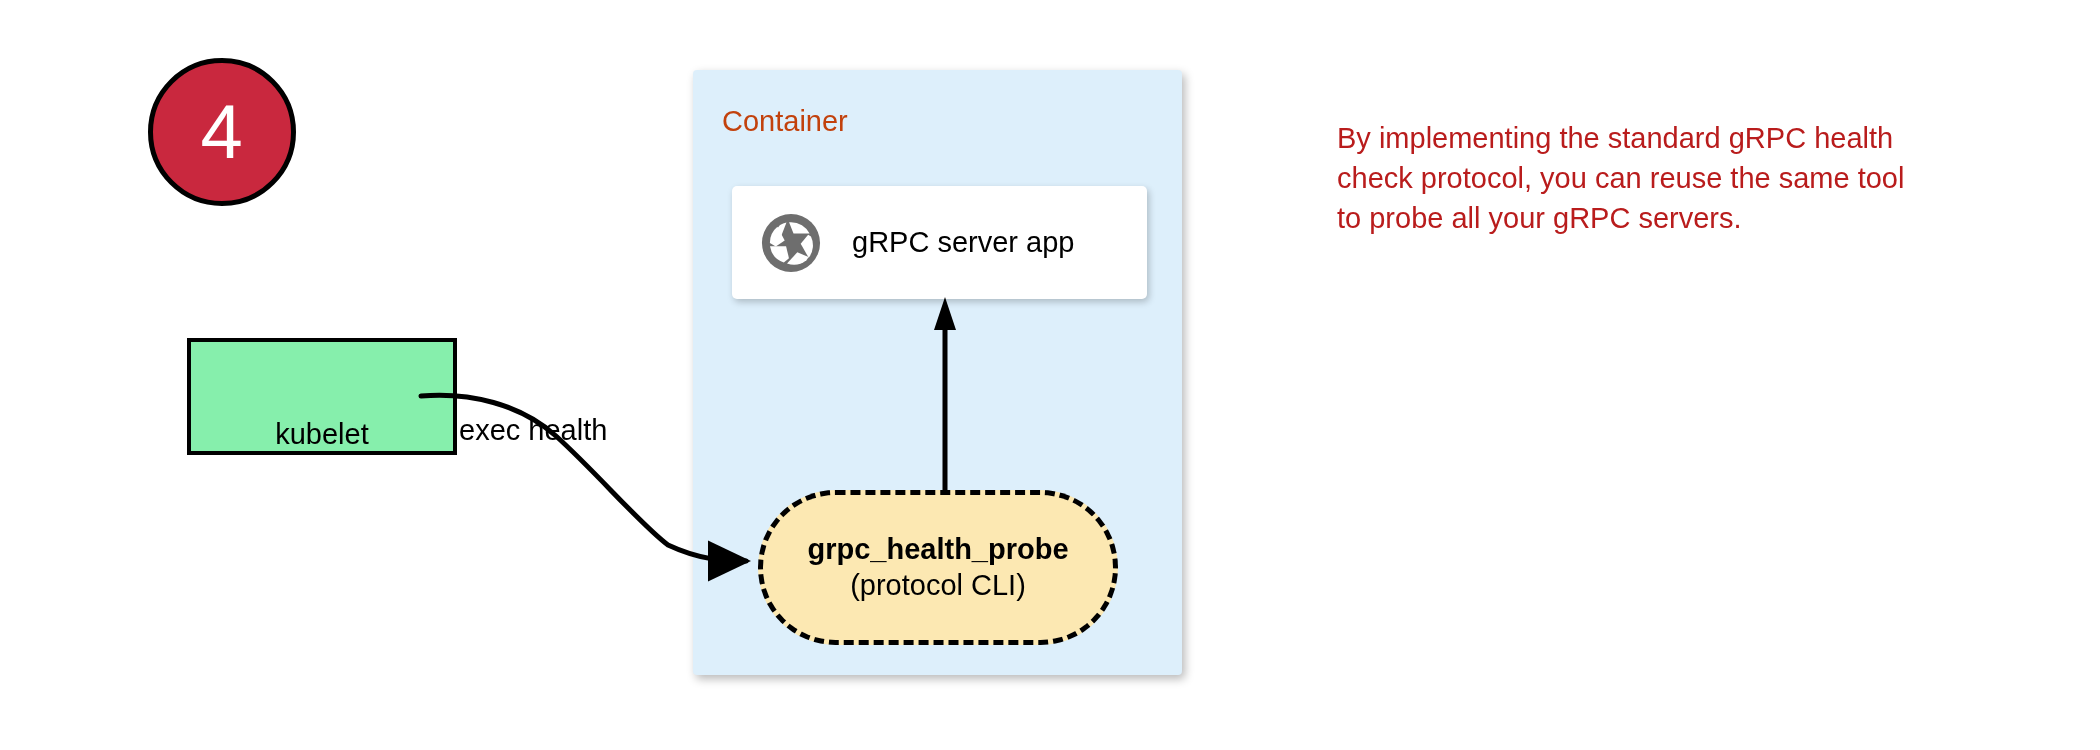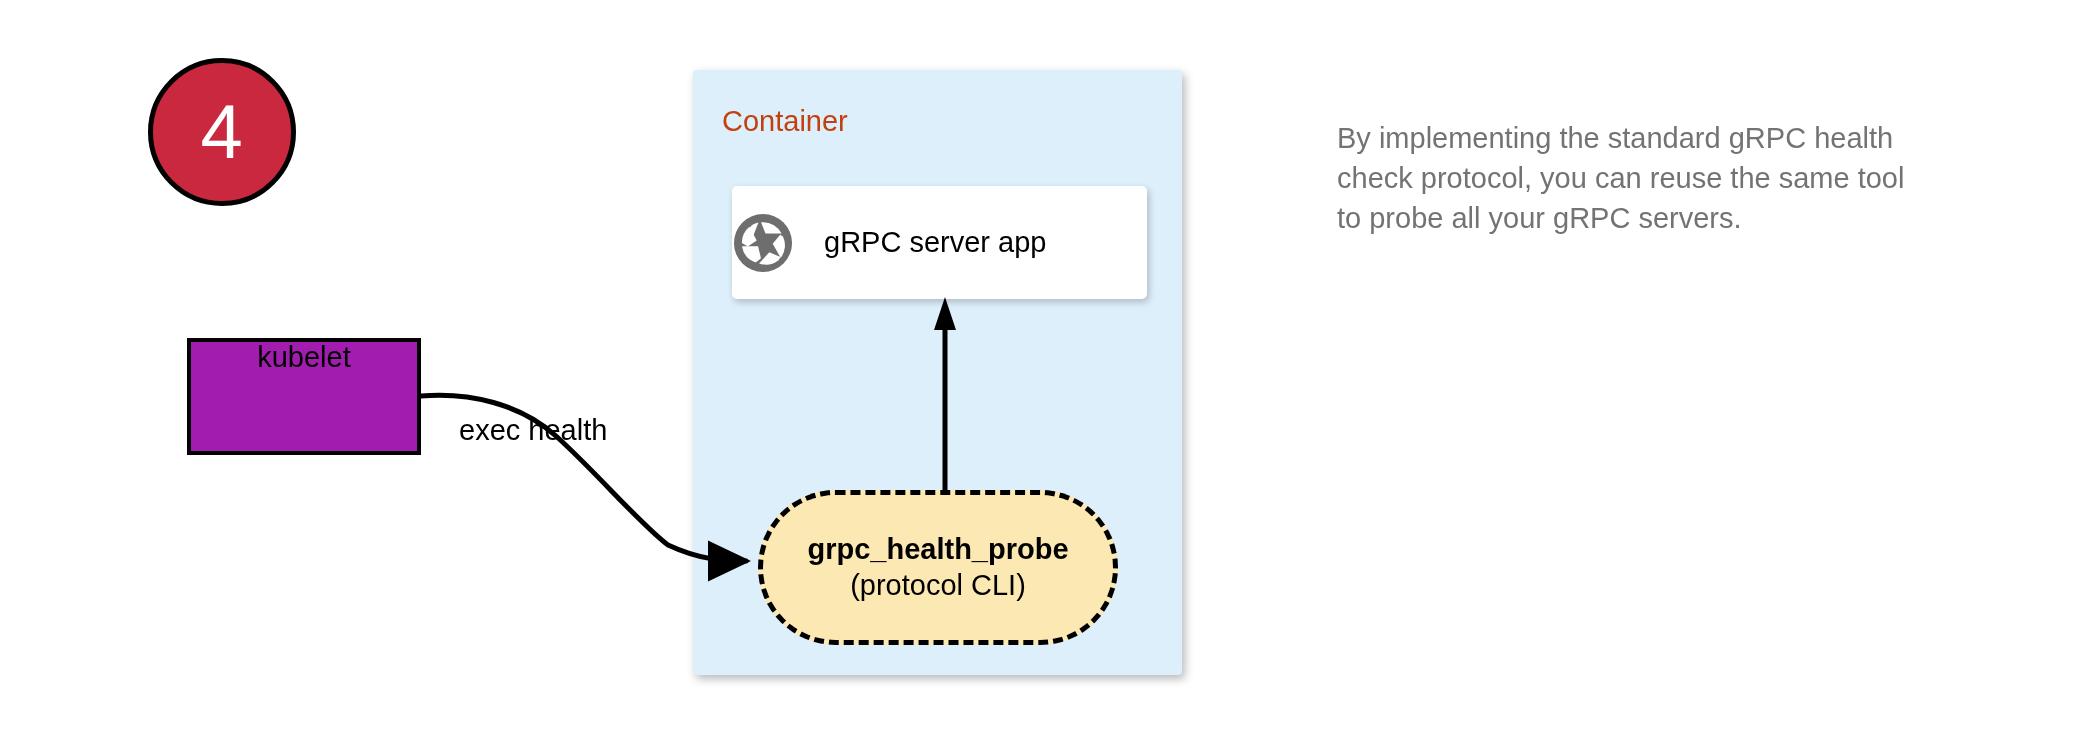--- a/index.html
+++ b/index.html
@@ -65,20 +65,21 @@
     position: absolute;
     left: 732px;
     top: 186px;
     width: 415px;
     height: 113px;
     background: #ffffff;
     border-radius: 5px;
     box-shadow: 2px 3px 7px rgba(0,0,0,0.22);
     display: flex;
     align-items: center;
+    padding-left: 28px;
     box-sizing: border-box;
   }
   .aperture-icon {
     width: 62px;
     height: 62px;
     flex: 0 0 62px;
     display: block;
   }
   .server-card-label {
     font-size: 29px;
@@ -115,27 +116,27 @@
     line-height: 1.15;
     white-space: nowrap;
     margin-top: 2px;
   }
 
   
   .kubelet-box {
     position: absolute;
     left: 187px;
     top: 338px;
-    width: 234px;
+    width: 270px;
     height: 117px;
-    background: #a21caf;
+    background: #86efac;
     border: 4px solid #000000;
     box-sizing: border-box;
     display: flex;
-    align-items: flex-start;
+    align-items: flex-end;
     justify-content: center;
   }
   .kubelet-label {
     font-size: 29px;
     line-height: 1.1;
     white-space: nowrap;
   }
 
   
   .exec-probe-label {
@@ -162,21 +163,21 @@
   .protocol-label span { display: block; }
 
   
   .description {
     position: absolute;
     left: 1337px;
     top: 118px;
     width: 580px;
     font-size: 29px;
     line-height: 1.38;
-    color: #737373;
+    color: #b91c1c;
   }
 
   
   .connector-layer {
     position: absolute;
     left: 0;
     top: 0;
     width: 2100px;
     height: 750px;
     pointer-events: none;

